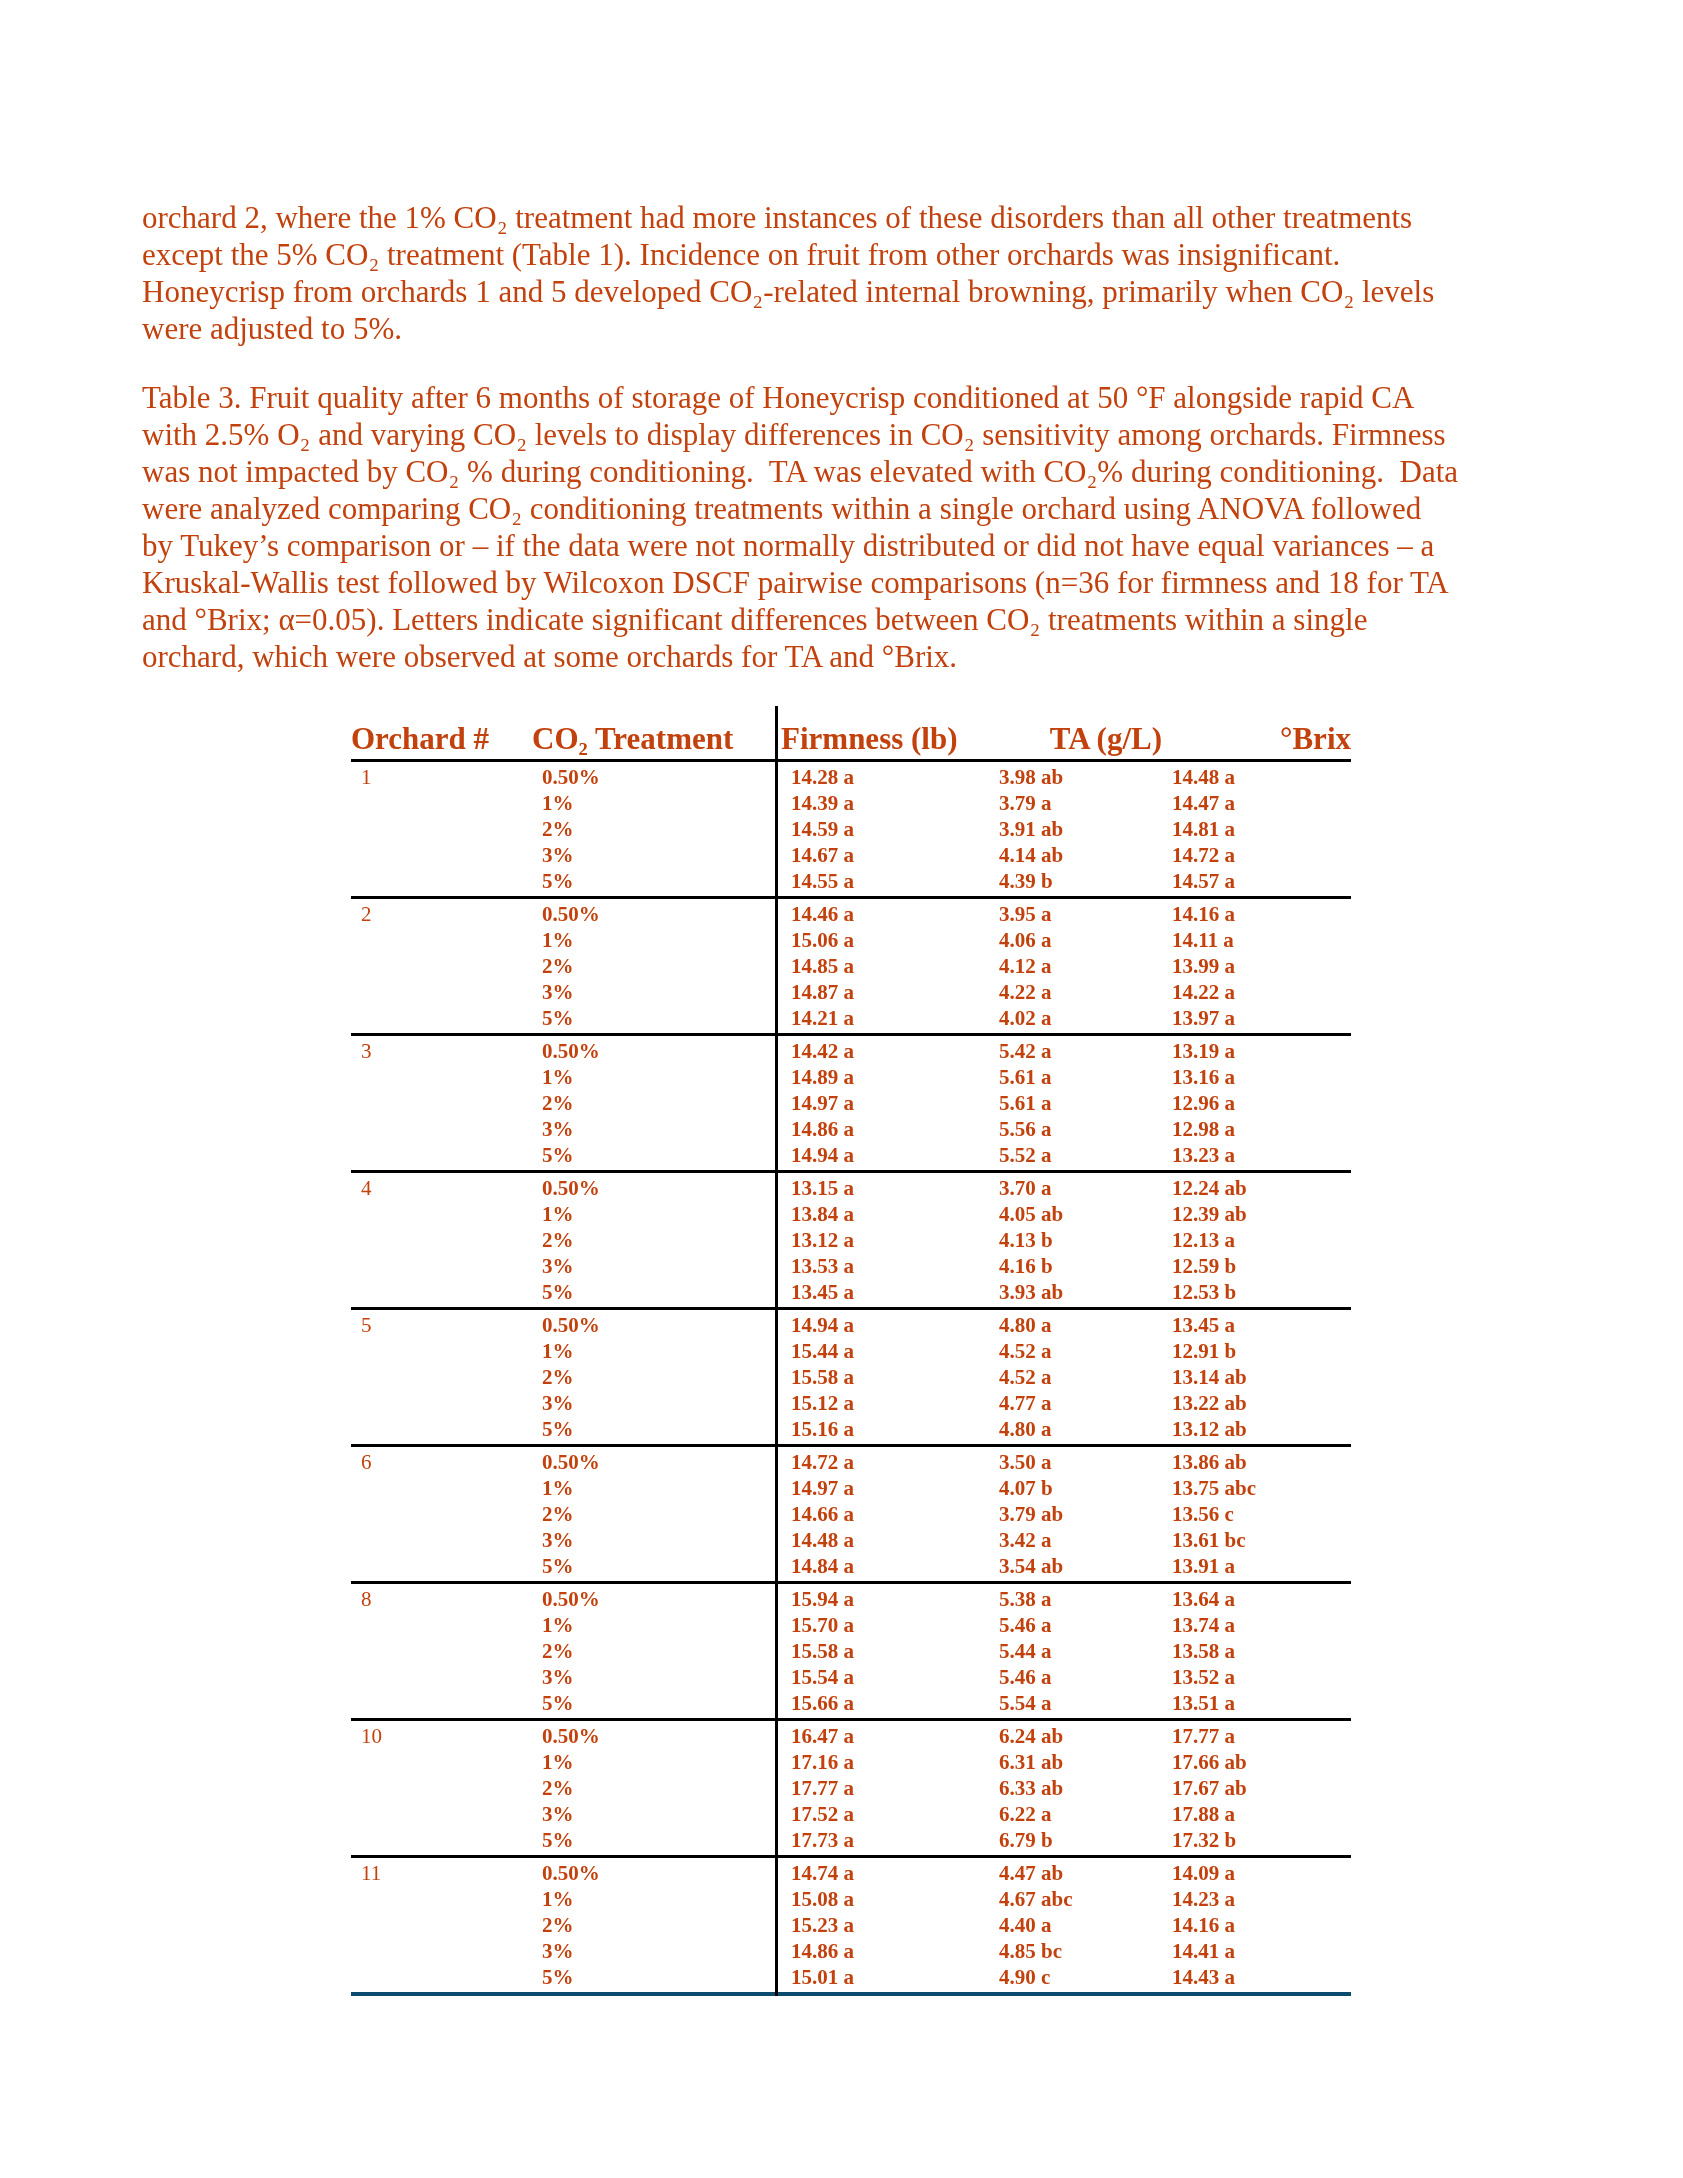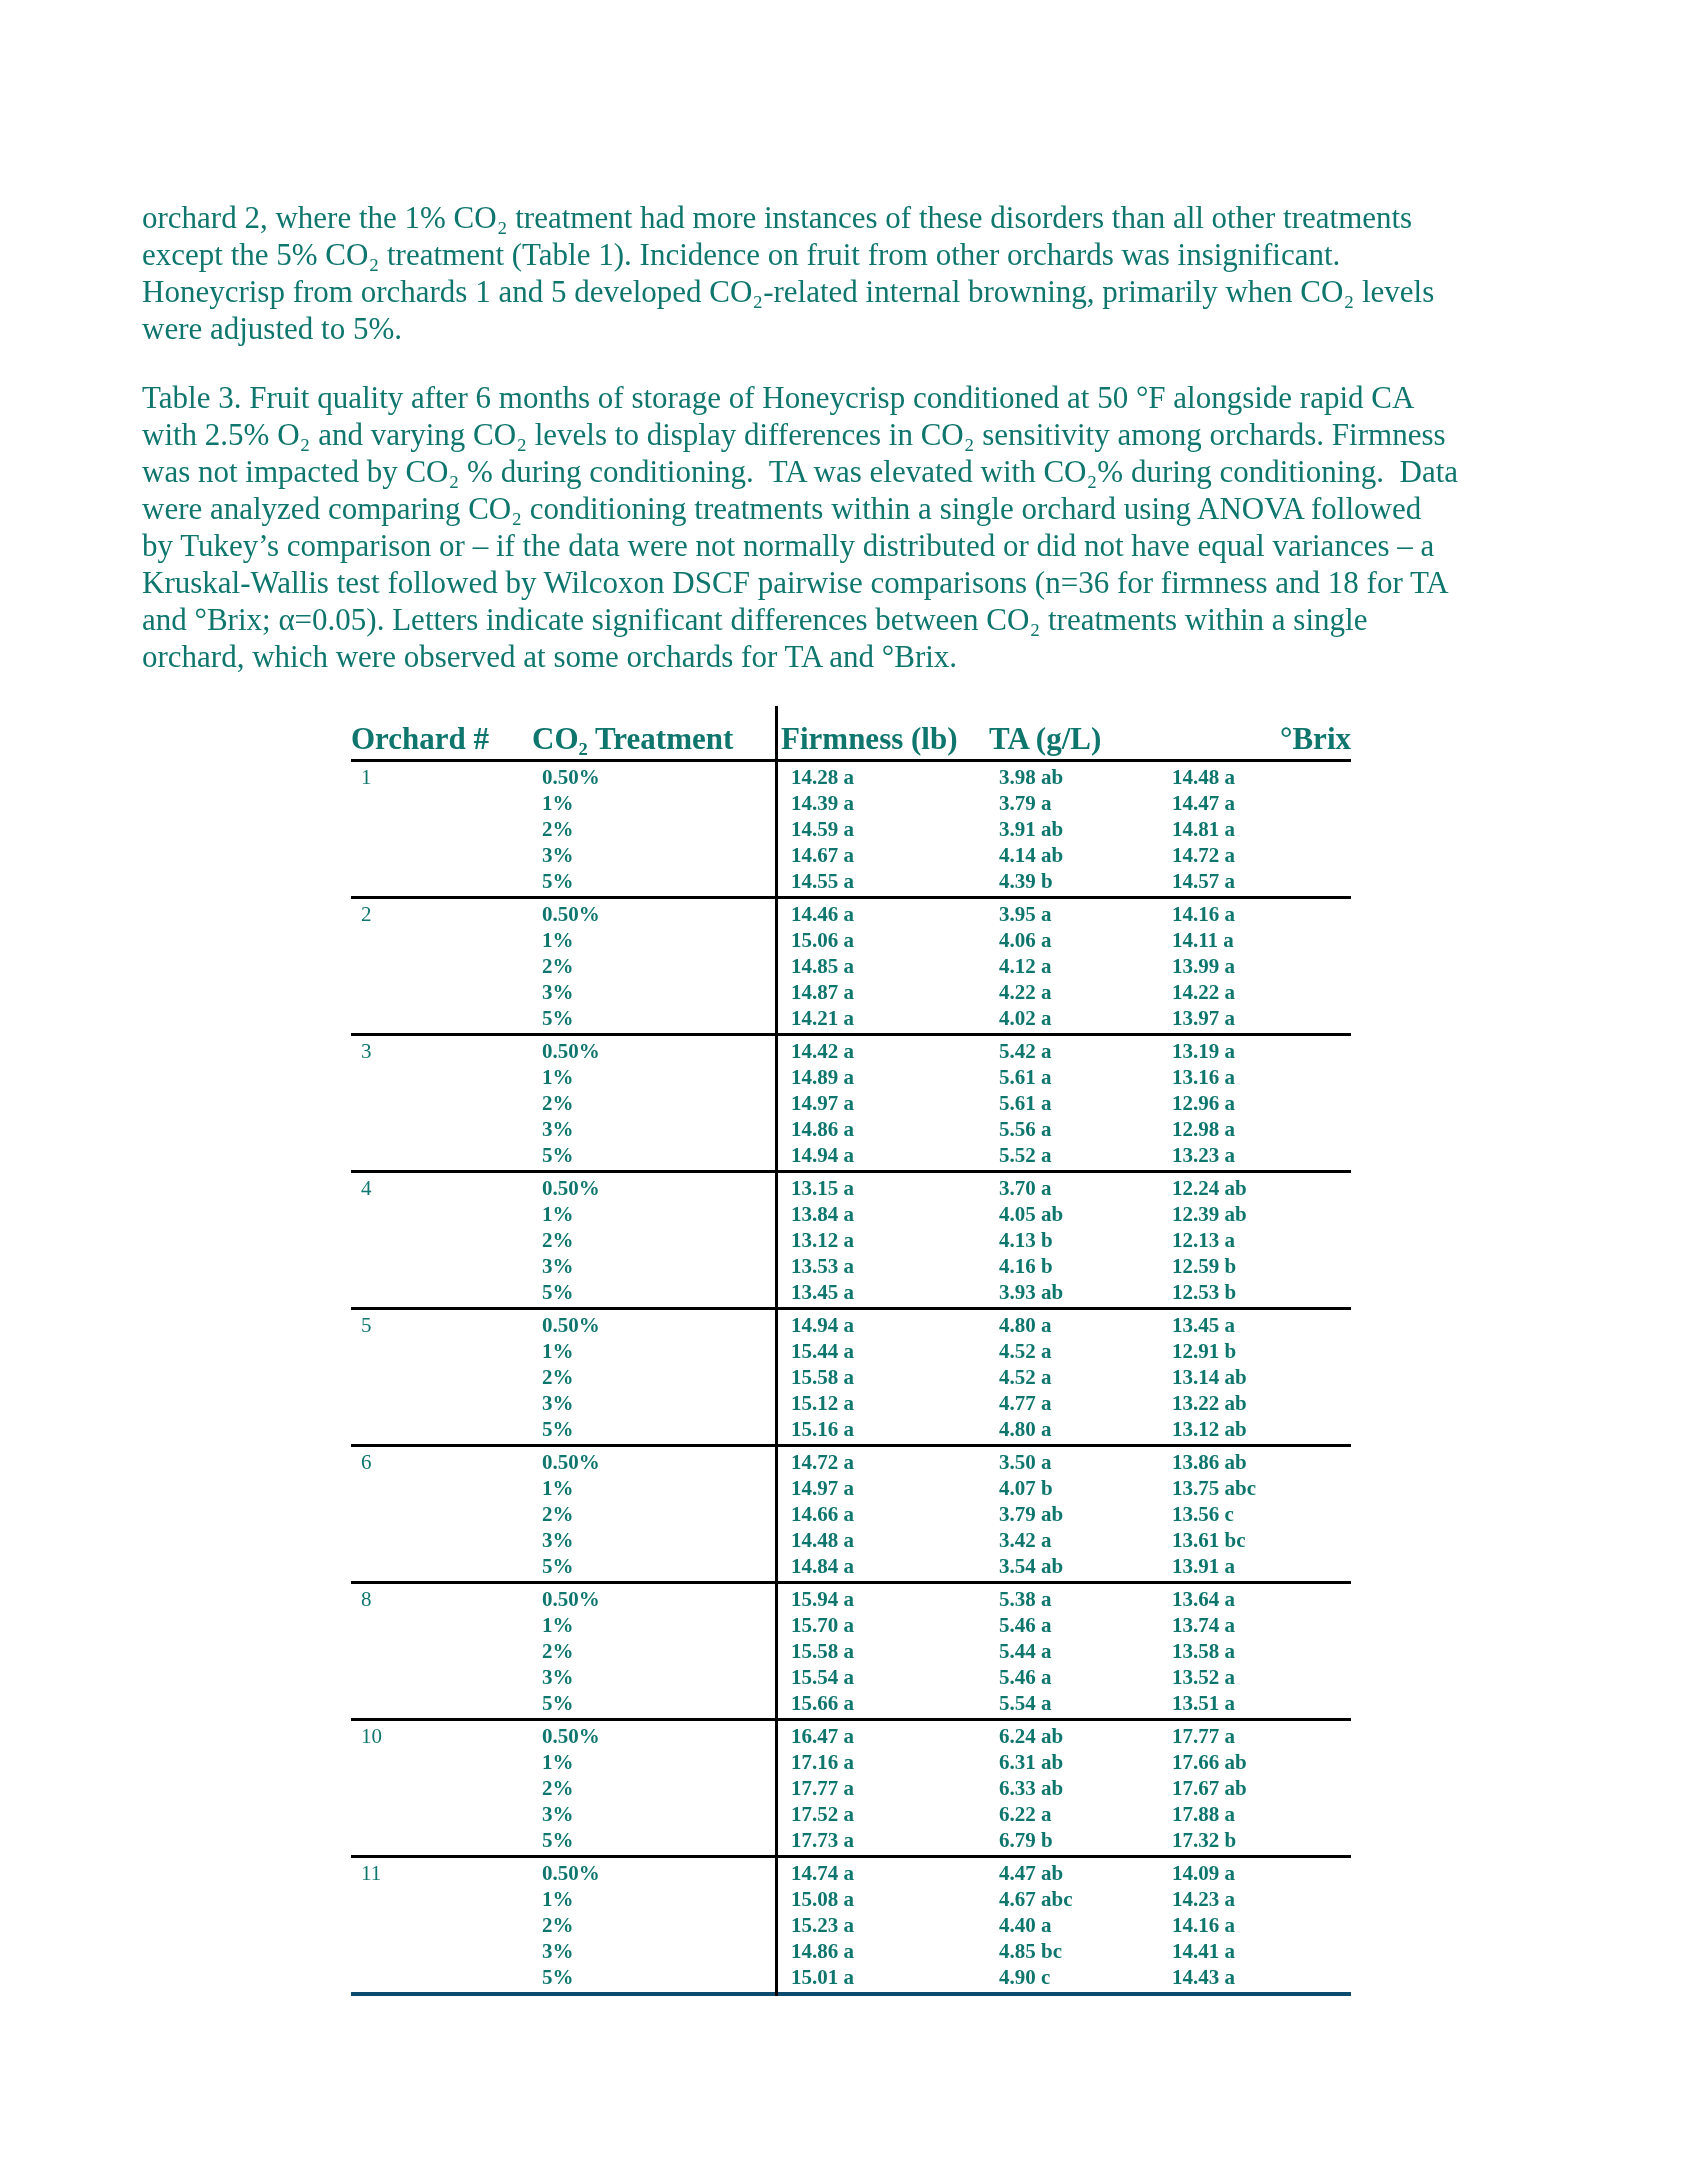--- a/index.html
+++ b/index.html
@@ -1,21 +1,21 @@
 <!DOCTYPE html>
 <html><head>
 <meta charset="utf-8">
 <style>
   html,body{margin:0;padding:0;background:#e8e8e8;}
   .page{
     position:relative;
     width:1683px;height:2178px;
     background:#ffffff;
     font-family:"Liberation Serif","DejaVu Serif",serif;
-    color:#0f766e;
+    color:#c2410c;
     overflow:hidden;
   }
   .para{position:absolute;left:142px;right:119px;}
   .tline{
     white-space:pre;
     font-size:31px;
     line-height:37px;
   }
   #intro{top:199px;}
   #caption{top:379px;}
@@ -32,21 +32,21 @@
     align-items:flex-end;
     height:51px;
     border-bottom:3px solid #000;
     font-weight:bold;
     font-size:31px;
     padding-bottom:2px;
   }
   .h1{margin-left:0;width:181px;}
   .h2{width:249px;}
   .h3{width:208px;}
-  .h4{width:173px;}
+  .h4{width:173px;text-align:right;}
   .h5{flex:1;text-align:right;}
   .group{
     position:relative;
     border-bottom:3px solid #000;
     padding:2px 0;
   }
   .group:last-child{border-bottom:4px solid #0c4a6e;}
   .orch{
     position:absolute;
     left:10px;top:2px;

